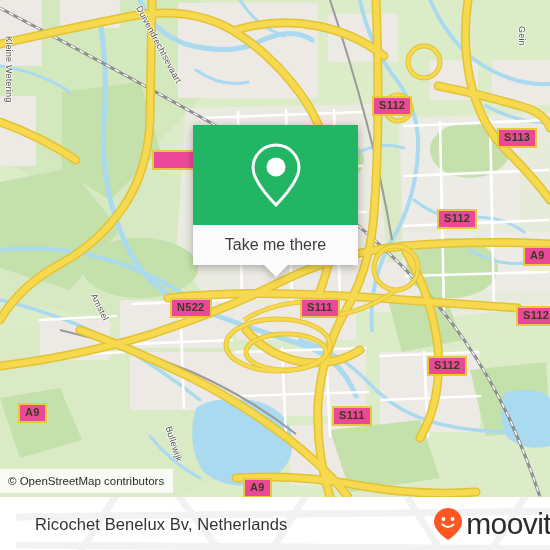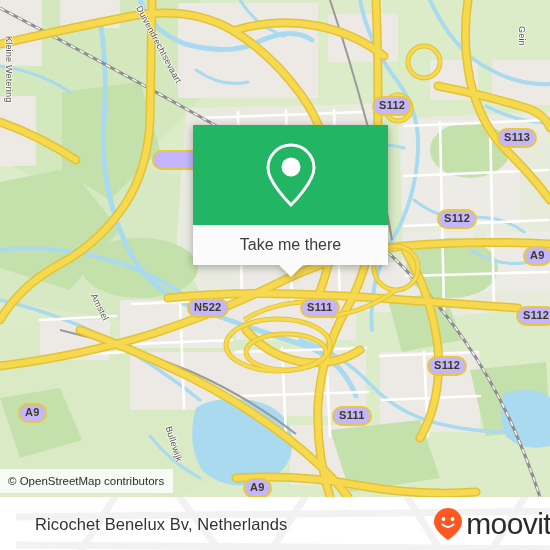--- a/index.html
+++ b/index.html
@@ -14,23 +14,23 @@
   .map{
     position:absolute;left:0;top:0;width:550px;height:497px;
     overflow:hidden;
     background:#eef0e8;
   }
   .map-svg{position:absolute;left:0;top:0;}
 
   
   .shield{
     position:absolute;
-    background:#c4b5fd;
+    background:#ec4899;
     border:2px solid #e8c93a;
-    border-radius:10px;
+    border-radius:0;
     color:#3d3b1f;
     font-weight:bold;
     font-size:11px;
     line-height:13px;
     padding:1px 5px 2px 5px;
     letter-spacing:.3px;
     white-space:nowrap;
     font-family:"Liberation Sans", sans-serif;
   }
   
@@ -54,21 +54,21 @@
     font-size:11.5px;
     line-height:14px;
     padding:5px 9px 5px 8px;
     font-family:"Liberation Sans", sans-serif;
     white-space:nowrap;
   }
 
   
   .callout{
     position:absolute;
-    left:193px;top:125px;width:195px;
+    left:193px;top:125px;width:165px;
     filter:drop-shadow(0 2px 4px rgba(0,0,0,.30));
   }
   .callout-top{
     height:100px;
     background:#22b564;
     display:flex;align-items:center;justify-content:center;
   }
   .callout-bottom{
     height:40px;
     background:#fbfbfb;
@@ -298,21 +298,21 @@
     <div class="street-label" style="left:143px;top:4px;transform:rotate(62deg);transform-origin:left top;">Duivendrechtsevaart</div>
     <div class="street-label" style="left:527px;top:26px;transform:rotate(90deg);transform-origin:left top;">Gein</div>
     <div class="street-label" style="left:98px;top:292px;transform:rotate(64deg);transform-origin:left top;">Amstel</div>
     <div class="street-label" style="left:173px;top:425px;transform:rotate(72deg);transform-origin:left top;">Bullewijk</div>
 
     <div class="shield" style="left:152px;top:150px;padding-left:43px;">A2</div>
     <div class="shield" style="left:372px;top:96px;">S112</div>
     <div class="shield" style="left:481px;top:128px;margin-left:16px;">S113</div>
     <div class="shield" style="left:437px;top:209px;">S112</div>
     <div class="shield" style="left:523px;top:246px;">A9</div>
-    <div class="shield" style="left:187px;top:298px;text-align:center;">N522</div>
+    <div class="shield" style="left:170px;top:298px;text-align:center;">N522</div>
     <div class="shield" style="left:300px;top:298px;">S111</div>
     <div class="shield" style="left:516px;top:306px;">S112</div>
     <div class="shield" style="left:427px;top:356px;">S112</div>
     <div class="shield" style="left:18px;top:403px;">A9</div>
     <div class="shield" style="left:332px;top:406px;">S111</div>
     <div class="shield" style="left:243px;top:478px;">A9</div>
 
     <div class="osm-attrib">© OpenStreetMap contributors</div>
   </div>
 

